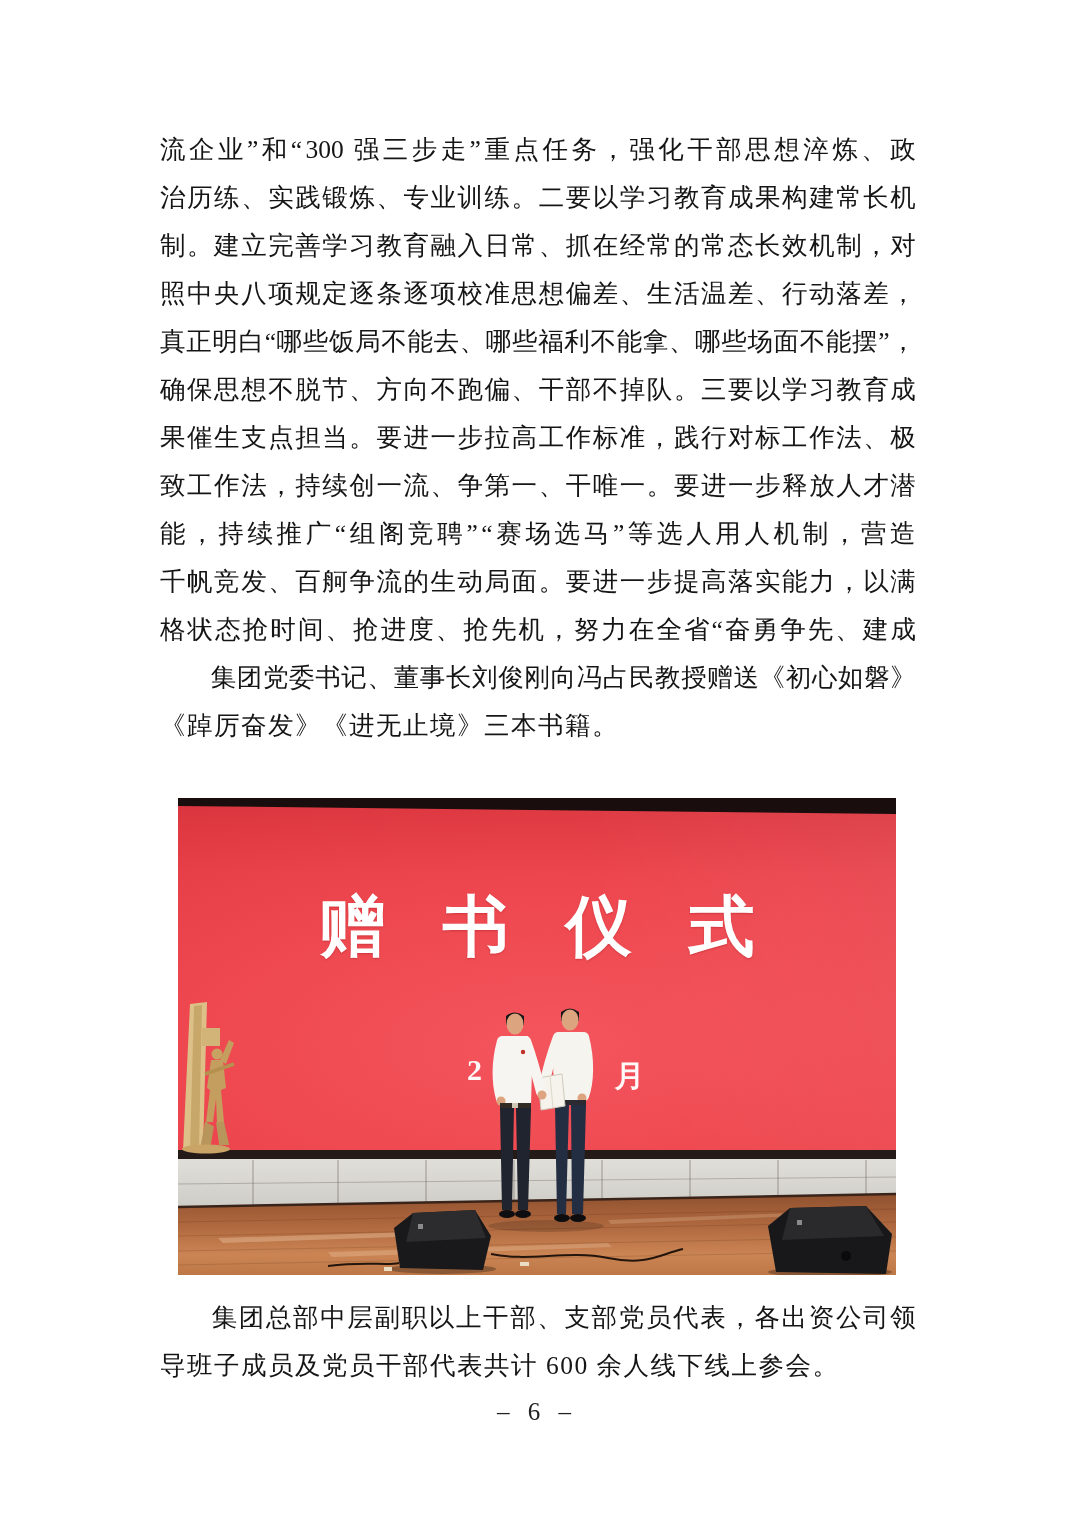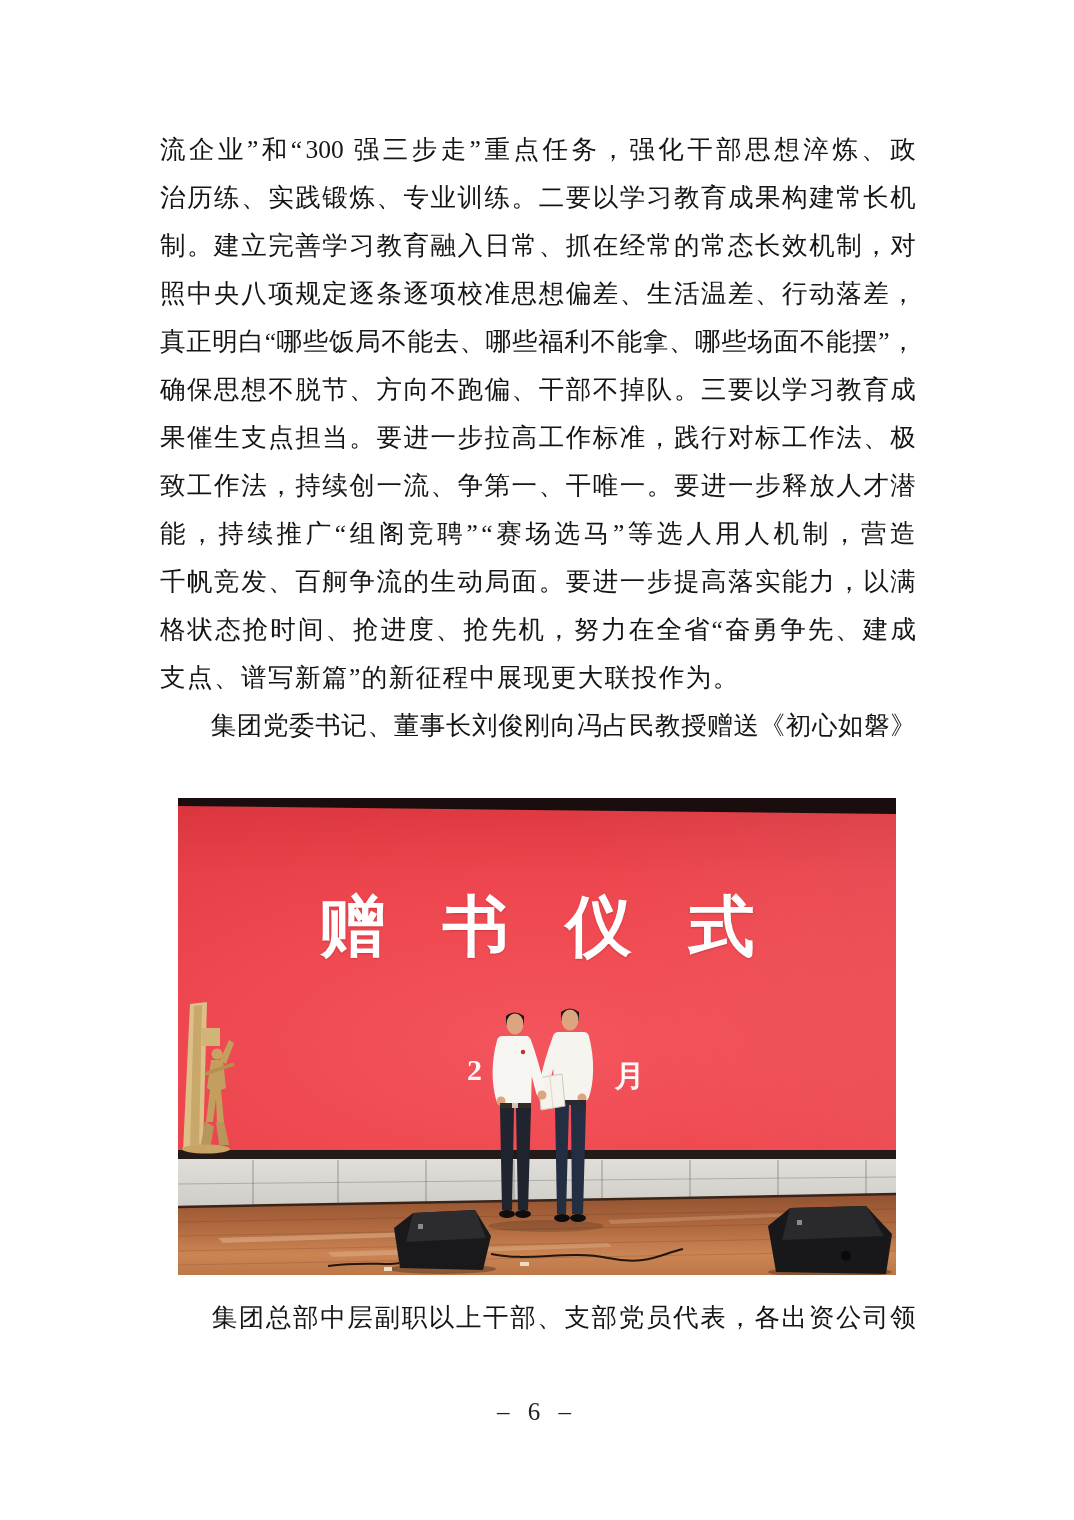--- a/index.html
+++ b/index.html
@@ -394,21 +394,20 @@
           <span>省</span>
           <span>“</span>
           <span>奋</span>
           <span>勇</span>
           <span>争</span>
           <span>先</span>
           <span>、</span>
           <span>建</span>
           <span>成</span>
         </div>
-        <div class="line last">支点、谱写新篇”的新征程中展现更大联投作为。</div>
       </div>
       <div class="para">
         <div class="line flexjust">
           <span class="indent-sp"></span>
           <span>集</span>
           <span>团</span>
           <span>党</span>
           <span>委</span>
           <span>书</span>
           <span>记</span>
@@ -427,20 +426,21 @@
           <span>授</span>
           <span>赠</span>
           <span>送</span>
           <span>《</span>
           <span>初</span>
           <span>心</span>
           <span>如</span>
           <span>磐</span>
           <span>》</span>
         </div>
+        <div class="line last">《踔厉奋发》《进无止境》三本书籍。</div>
       </div>
     </div>
 
   <div class="photo">
 
     <div class="led-screen">
       <div class="screen-title">
           <span>赠</span>
           <span>书</span>
           <span>仪</span>
@@ -596,18 +596,19 @@
           <span>代</span>
           <span>表</span>
           <span>，</span>
           <span>各</span>
           <span>出</span>
           <span>资</span>
           <span>公</span>
           <span>司</span>
           <span>领</span>
         </div>
+        <div class="line last">导班子成员及党员干部代表共计 600 余人线下线上参会。</div>
       </div>
     </div>
 
   <div class="footer">– 6 –</div>
 
 </div>
 
 </body></html>

